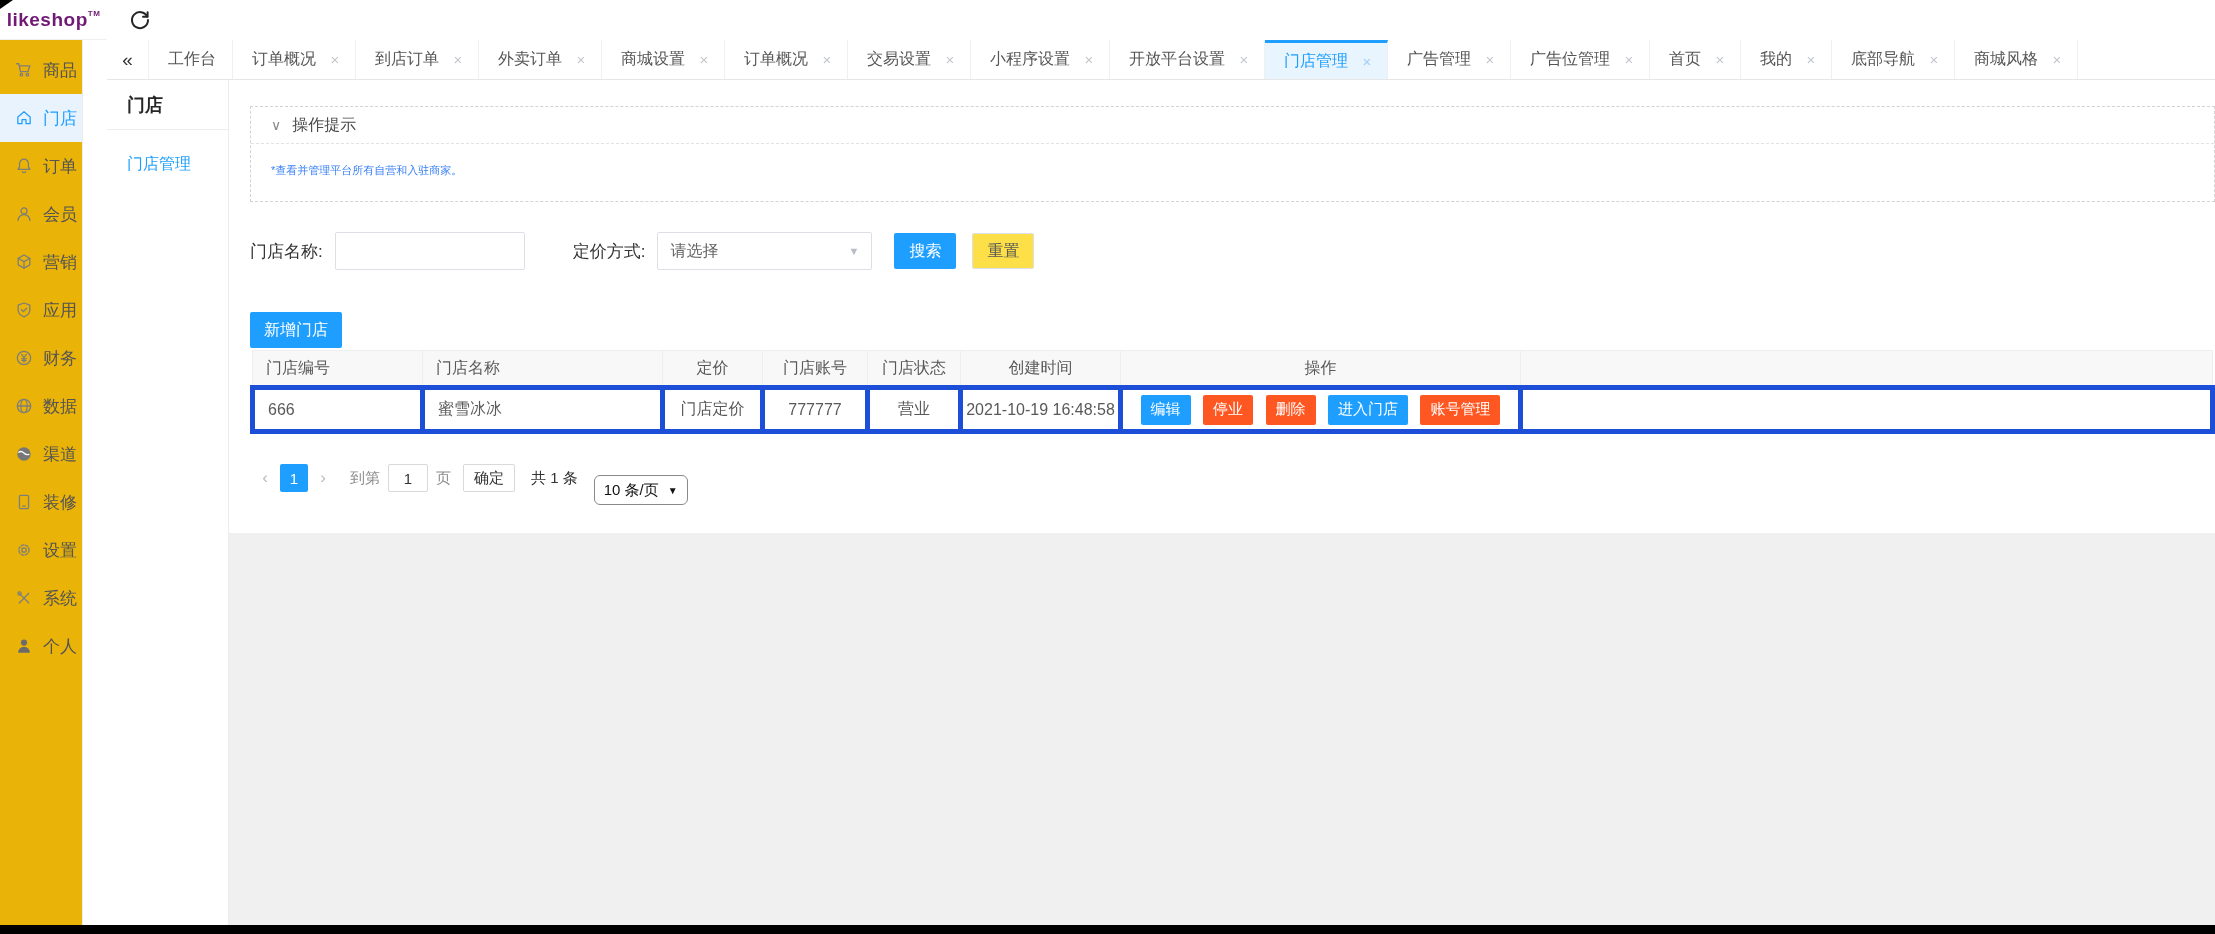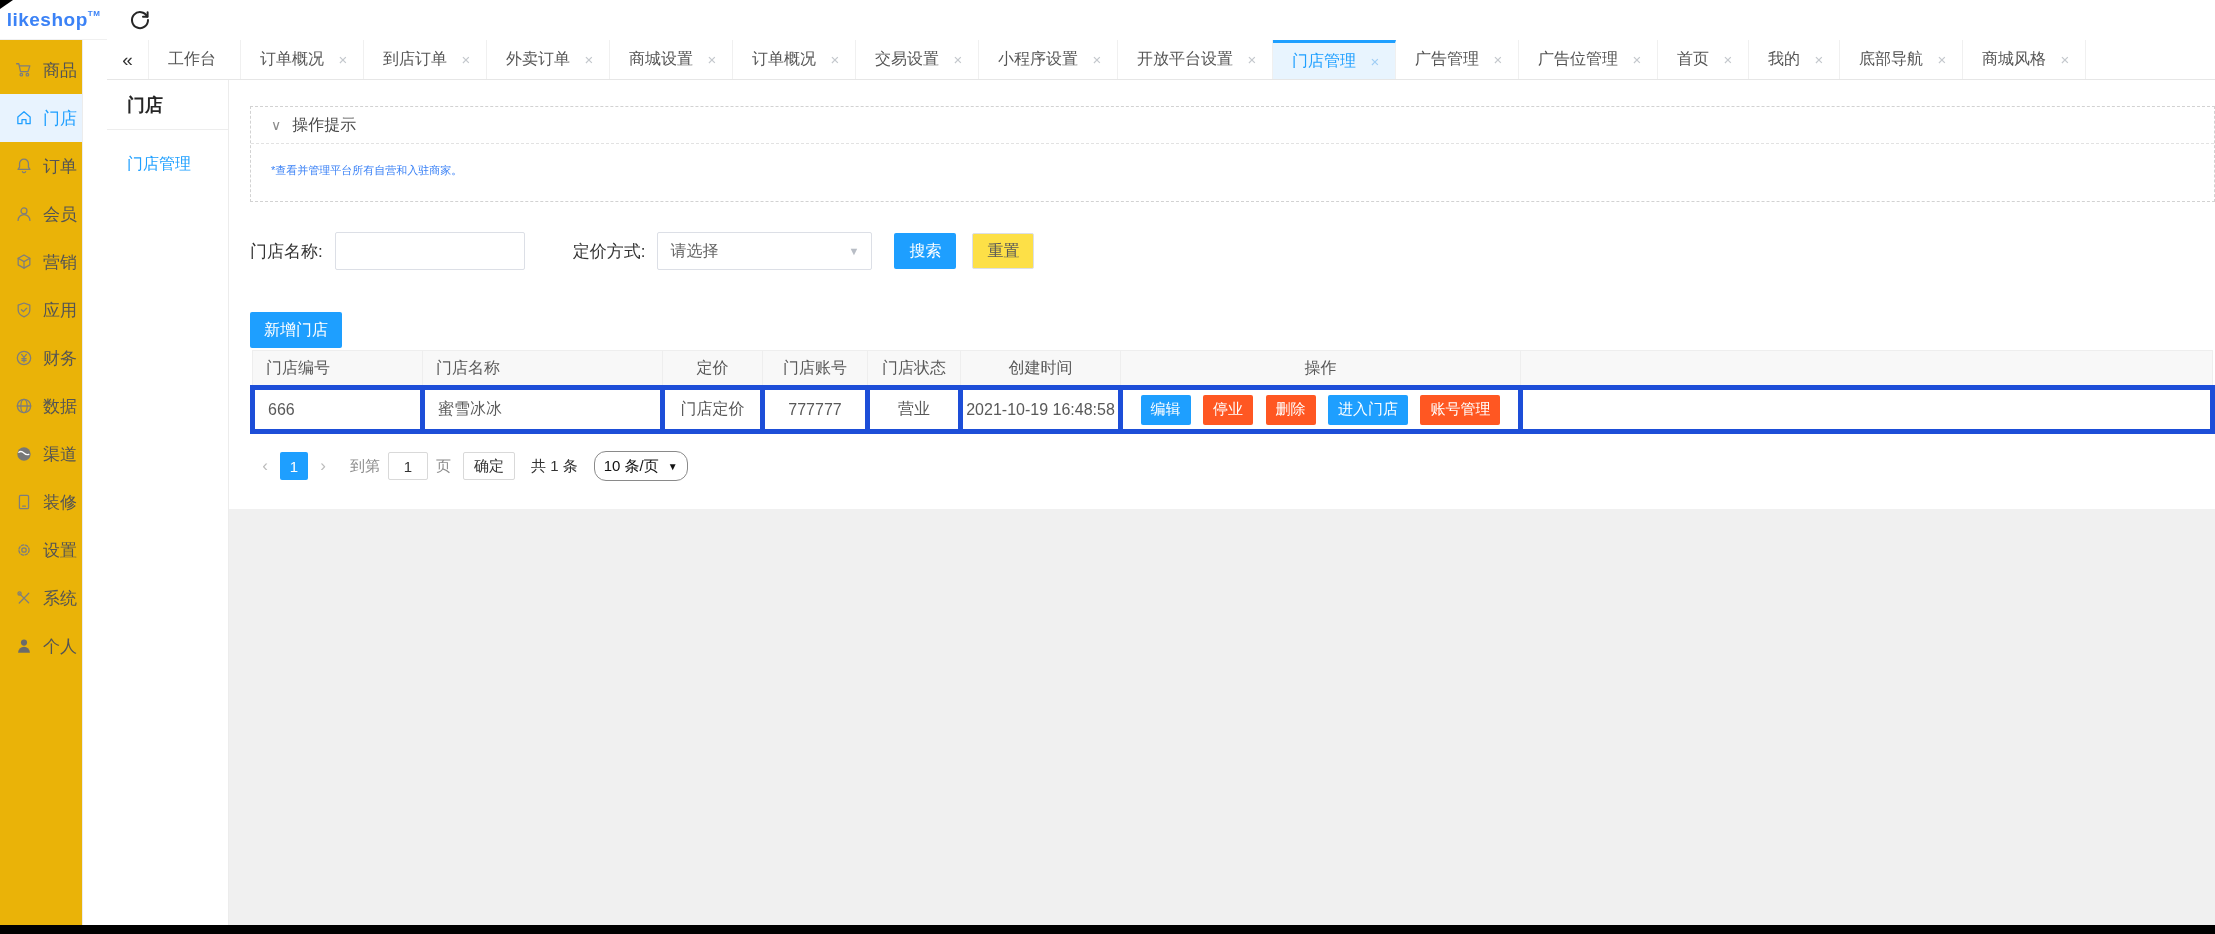--- a/index.html
+++ b/index.html
@@ -7,30 +7,30 @@
   body {
     position:relative; overflow:hidden; background:#fff;
     font-family:"Liberation Sans","DejaVu Sans",sans-serif;
     color:#595959; font-size:16px;
   }
   svg { display:block; }
 
   
   .topbar { position:absolute; top:0; left:0; width:100%; height:40px; background:#fff; z-index:5; }
   .logo-box { position:absolute; left:0; top:0; width:107px; height:40px; display:flex; align-items:center; justify-content:center; background:#fff; border-bottom:1px solid #f0f0f0; }
-  .logo { font-size:19px; font-weight:bold; color:#3b82f6; letter-spacing:0.5px; }
+  .logo { font-size:19px; font-weight:bold; color:#701a75; letter-spacing:0.5px; }
   .logo sup { font-size:8px; vertical-align:top; }
   .refresh-btn { position:absolute; left:128px; top:8px; width:24px; height:24px; cursor:pointer; }
   .cursor-artifact { position:absolute; top:0; left:0; width:0; height:0; border-top:9px solid #000; border-right:13px solid transparent; z-index:50; }
 
   
   .tabbar { position:absolute; top:40px; left:107px; right:0; height:40px; background:#fff; border-bottom:1px solid #e6e6e6; display:flex; align-items:stretch; z-index:4; }
   .tab-collapse { width:42px; display:flex; align-items:center; justify-content:center; font-size:19px; color:#333; border-right:1px solid #f0f0f0; cursor:pointer; }
   .tab { display:flex; align-items:center; padding:0 13px 0 19px; border-right:1px solid #f0f0f0; font-size:16px; color:#555; cursor:pointer; white-space:nowrap; }
-  .tab.no-close { padding-right:24px; }
+  .tab.no-close { padding-right:16px; }
   .tab .close { margin-left:12px; color:#c3c7cc; font-size:15px; width:14px; text-align:center; }
   .tab.active { background:#e8f4fe; color:#1e9fff; border-top:3px solid #1e9fff; }
   .tab.active .close { color:#9fcdf5; }
 
   
   .sidebar { position:absolute; top:40px; left:0; width:83px; bottom:9px; background:#eab308; border-right:1px solid #ececec; padding-top:6px; z-index:3; }
   .side-item { height:48px; display:flex; align-items:center; padding-left:15px; gap:10px; font-size:17px; color:#545454; cursor:pointer; }
   .side-item svg { width:18px; height:18px; flex:none; }
   .side-item .stk { stroke:#7d7d7d; stroke-width:1.2; fill:none; stroke-linecap:round; stroke-linejoin:round; }
   .side-item .fil { fill:#6b6b6b; }
@@ -71,21 +71,21 @@
   .act.orange { background:#ff5722; }
 
   .pager { display:flex; align-items:center; margin-top:17px; font-size:15px; color:#595959; }
   .pg-arrow { width:30px; text-align:center; color:#bcbcbc; font-size:17px; cursor:default; }
   .pg-num { min-width:28px; height:28px; background:#1e9fff; color:#fff; display:flex; align-items:center; justify-content:center; border-radius:2px; font-size:15px; cursor:pointer; }
   .goto-label { margin:0 8px 0 12px; color:#8c8c8c; }
   .goto-input { width:40px; height:28px; border:1px solid #d9d9d9; border-radius:2px; text-align:center; font-size:15px; color:#333; outline:none; }
   .goto-suffix { margin:0 12px 0 8px; color:#8c8c8c; }
   .btn-confirm { height:28px; padding:0 10px; border:1px solid #d9d9d9; background:#fff; border-radius:2px; font-size:15px; color:#333; cursor:pointer; font-family:inherit; }
   .pg-total { margin:0 16px; color:#333; }
-  .perpage { height:30px; border:1px solid #8a8a8a; border-radius:12px; padding:0 9px; display:flex; align-items:center; gap:9px; font-size:15px; color:#111; background:#fff; cursor:pointer; }
+  .perpage { height:30px; border:1px solid #8a8a8a; border-radius:6px; padding:0 9px; display:flex; align-items:center; gap:9px; font-size:15px; color:#111; background:#fff; cursor:pointer;margin-top:24px; }
   .perpage .arrow { font-size:10px; color:#111; }
 
   .bottombar { position:absolute; bottom:0; left:0; width:100%; height:9px; background:#000; z-index:10; }
 </style>
 </head>
 <body>
 
 <div class="cursor-artifact"></div>
 
 <div class="topbar">

